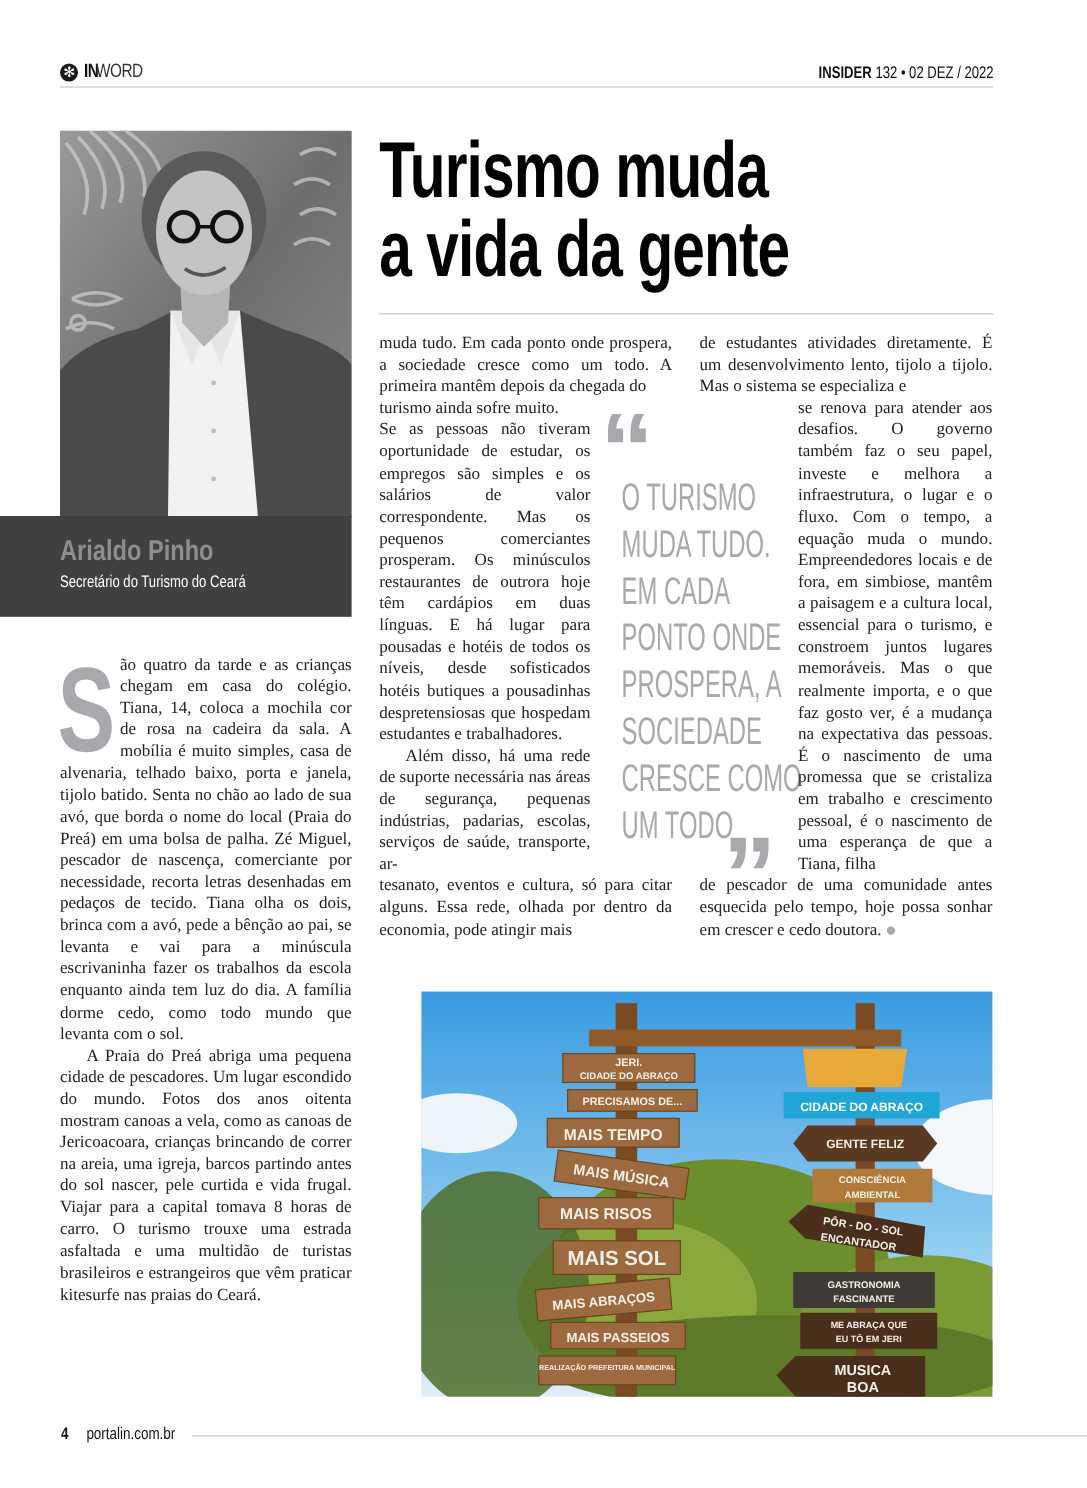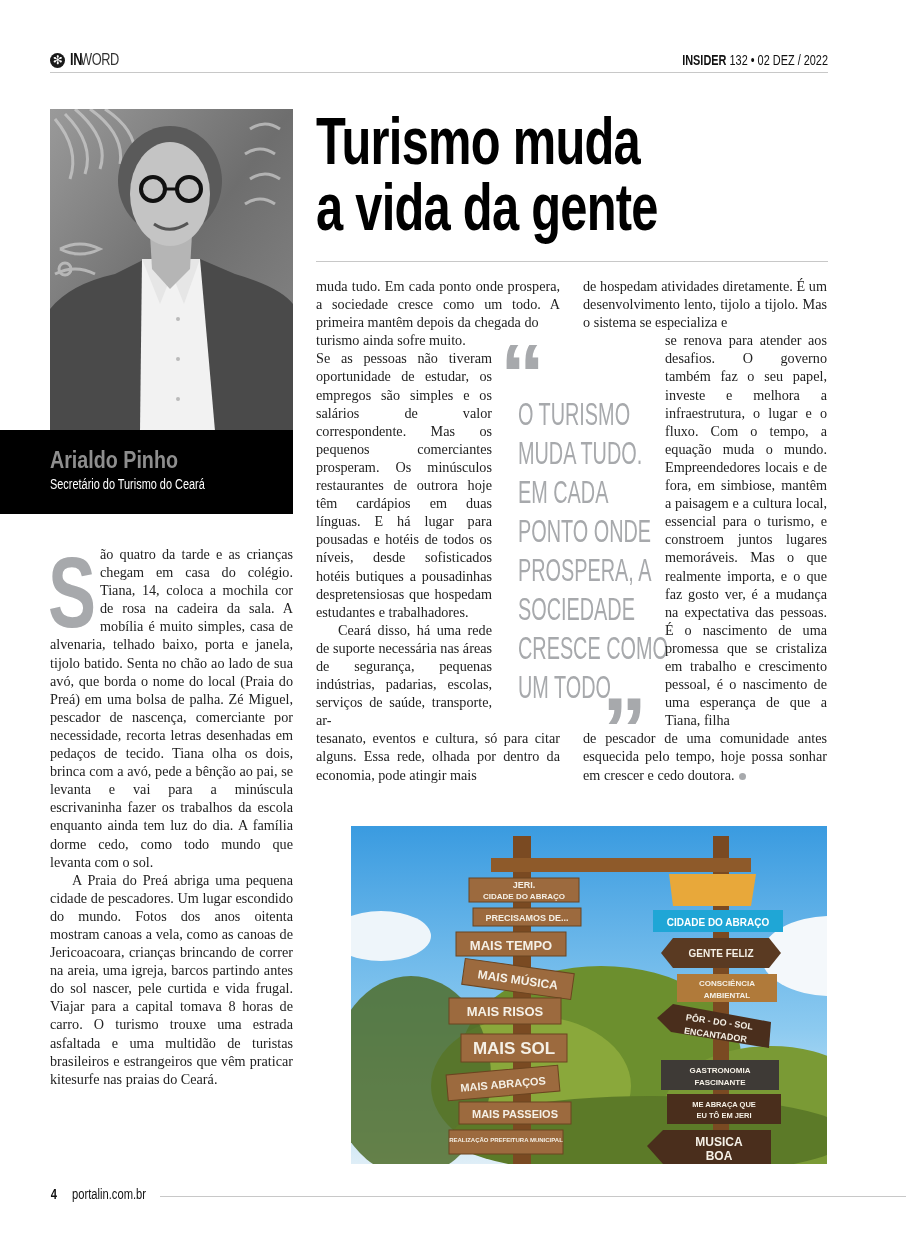--- a/index.html
+++ b/index.html
@@ -9,21 +9,21 @@
   .hdr-left { position: absolute; left: 50px; top: 49px; height: 22px; display: flex; align-items: center; font-family: "Liberation Sans", sans-serif; font-size: 16px; letter-spacing: -0.5px; }
   .hdr-left .star { width: 15px; height: 15px; border-radius: 50%; background: #1a1a1a; color: #fff; font-size: 12px; line-height: 15px; text-align: center; margin-right: 5px; }
   .hdr-left .in { font-weight: bold; color: #111; transform: scaleX(0.8); transform-origin: left; display: inline-block; }
   .hdr-left .word { color: #333; font-weight: normal; transform: scaleX(0.8); transform-origin: left; display: inline-block; margin-left: -5px; }
   .hdr-right { position: absolute; right: 78px; top: 52px; font-family: "Liberation Sans", sans-serif; font-size: 14px; color: #111; transform: scaleX(0.78); transform-origin: right; white-space: nowrap; }
   .hdr-right b { font-weight: bold; }
   .hdr-rule { position: absolute; left: 50px; right: 78px; top: 72px; height: 1px; background: #c8c8c8; }
 
   .portrait { position: absolute; left: 50px; top: 109px; width: 243px; height: 322px; overflow: hidden; background: #7b7b7b; }
   .portrait svg { display: block; }
-  .caption { position: absolute; left: 0; top: 430px; width: 293px; height: 84px; background: #000000; padding: 16px 0 0 50px; }
+  .caption { position: absolute; left: 0; top: 430px; width: 293px; height: 84px; background: #404040; padding: 16px 0 0 50px; }
   .caption .name { font-family: "Liberation Sans", sans-serif; font-weight: bold; font-size: 24px; color: #8e8e8e; transform: scaleX(0.82); transform-origin: left; white-space: nowrap; }
   .caption .role { font-family: "Liberation Sans", sans-serif; font-size: 14px; color: #fff; transform: scaleX(0.78); transform-origin: left; white-space: nowrap; margin-top: 2px; }
 
   .title { position: absolute; left: 316px; top: 108px; font-family: "Liberation Sans", sans-serif; font-weight: bold; font-size: 66px; line-height: 66px; color: #000; letter-spacing: -1px; transform: scaleX(0.74); transform-origin: left top; white-space: nowrap; }
   .title-rule { position: absolute; left: 316px; right: 78px; top: 261px; height: 1px; background: #c8c8c8; }
 
   .col { position: absolute; font-size: 14.2px; line-height: 18.1px; text-align: justify; hyphens: manual; color: #222; }
   .col p { text-indent: 0; }
   .col p.ind { text-indent: 22px; }
   .col1 { left: 50px; top: 545px; width: 243px; }
@@ -125,42 +125,42 @@
   <span class="dropcap">S</span>
   <p>ão quatro da tarde e as crianças chegam em casa do colégio. Tiana, 14, coloca a mochila cor de rosa na cadeira da sala. A mobília é muito simples, casa de alvenaria, telhado baixo, porta e janela, tijolo batido. Senta no chão ao lado de sua avó, que borda o nome do local (Praia do Preá) em uma bolsa de palha. Zé Miguel, pescador de nascença, comerciante por necessidade, recorta letras desenhadas em pedaços de tecido. Tiana olha os dois, brinca com a avó, pede a bênção ao pai, se levanta e vai para a minúscula escrivaninha fazer os trabalhos da escola enquanto ainda tem luz do dia. A família dorme cedo, como todo mundo que levanta com o sol.</p>
   <p class="ind">A Praia do Preá abriga uma pequena cidade de pescadores. Um lugar escondido do mundo. Fotos dos anos oitenta mostram canoas a vela, como as canoas de Jericoacoara, crianças brincando de correr na areia, uma igreja, barcos partindo antes do sol nascer, pele curtida e vida frugal. Viajar para a capital tomava 8 horas de carro. O turismo trouxe uma estrada asfaltada e uma multidão de turistas brasileiros e estrangeiros que vêm praticar kitesurfe nas praias do Ceará.</p>
 </div>
 
 <div class="col col2">
   <p>muda tudo. Em cada ponto onde prospera, a sociedade cresce como um todo. A primeira mantêm depois da chegada do</p>
   <div style="width:176px;">
     <p>turismo ainda sofre muito.</p>
     <p>Se as pessoas não tiveram oportunidade de estudar, os empregos são simples e os salários de valor correspondente. Mas os pequenos comerciantes prosperam. Os minúsculos restaurantes de outrora hoje têm cardápios em duas línguas. E há lugar para pousadas e hotéis de todos os níveis, desde sofisticados hotéis butiques a pousadinhas despretensiosas que hospedam estudantes e trabalhadores.</p>
-    <p class="ind">Ceará disso, há uma rede de suporte necessária nas áreas de segurança, pequenas indústrias, padarias, escolas, serviços de saúde, transporte, ar-</p>
+    <p class="ind">Além disso, há uma rede de suporte necessária nas áreas de segurança, pequenas indústrias, padarias, escolas, serviços de saúde, transporte, ar-</p>
   </div>
   <p>tesanato, eventos e cultura, só para citar alguns. Essa rede, olhada por dentro da economia, pode atingir mais</p>
 </div>
 
 <div class="pull">
   <div class="q-open">“</div>
   <div class="q-text">
     <div>O TURISMO</div>
     <div>MUDA TUDO.</div>
     <div>EM CADA</div>
     <div>PONTO ONDE</div>
     <div>PROSPERA, A</div>
     <div>SOCIEDADE</div>
     <div>CRESCE COMO</div>
     <div>UM TODO</div>
   </div>
   <div class="q-close">”</div>
 </div>
 
 <div class="col col3">
-  <p>de hospedam atividades diretamente. É um desenvolvimento lento, tijolo a tijolo. Mas o sistema se especializa e</p>
+  <p>de estudantes atividades diretamente. É um desenvolvimento lento, tijolo a tijolo. Mas o sistema se especializa e</p>
   <div style="width:162px; margin-left:82px;">
     <p>se renova para atender aos desafios. O governo também faz o seu papel, investe e melhora a infraestrutura, o lugar e o fluxo. Com o tempo, a equação muda o mundo. Empreendedores locais e de fora, em simbiose, mantêm a paisagem e a cultura local, essencial para o turismo, e constroem juntos lugares memoráveis. Mas o que realmente importa, e o que faz gosto ver, é a mudança na expectativa das pessoas. É o nascimento de uma promessa que se cristaliza em trabalho e crescimento pessoal, é o nascimento de uma esperança de que a Tiana, filha</p>
   </div>
   <p><span>de pescador de uma comunidade antes esquecida pelo tempo, hoje possa sonhar em crescer e cedo doutora.</span><span class="endmark"></span></p>
 </div>
 
 <div class="photo">
   <svg width="511" height="338" viewBox="0 0 511 338" font-family="Liberation Sans, sans-serif" font-weight="bold">
     <defs>
       <linearGradient id="sky" x1="0" y1="0" x2="0" y2="1">

